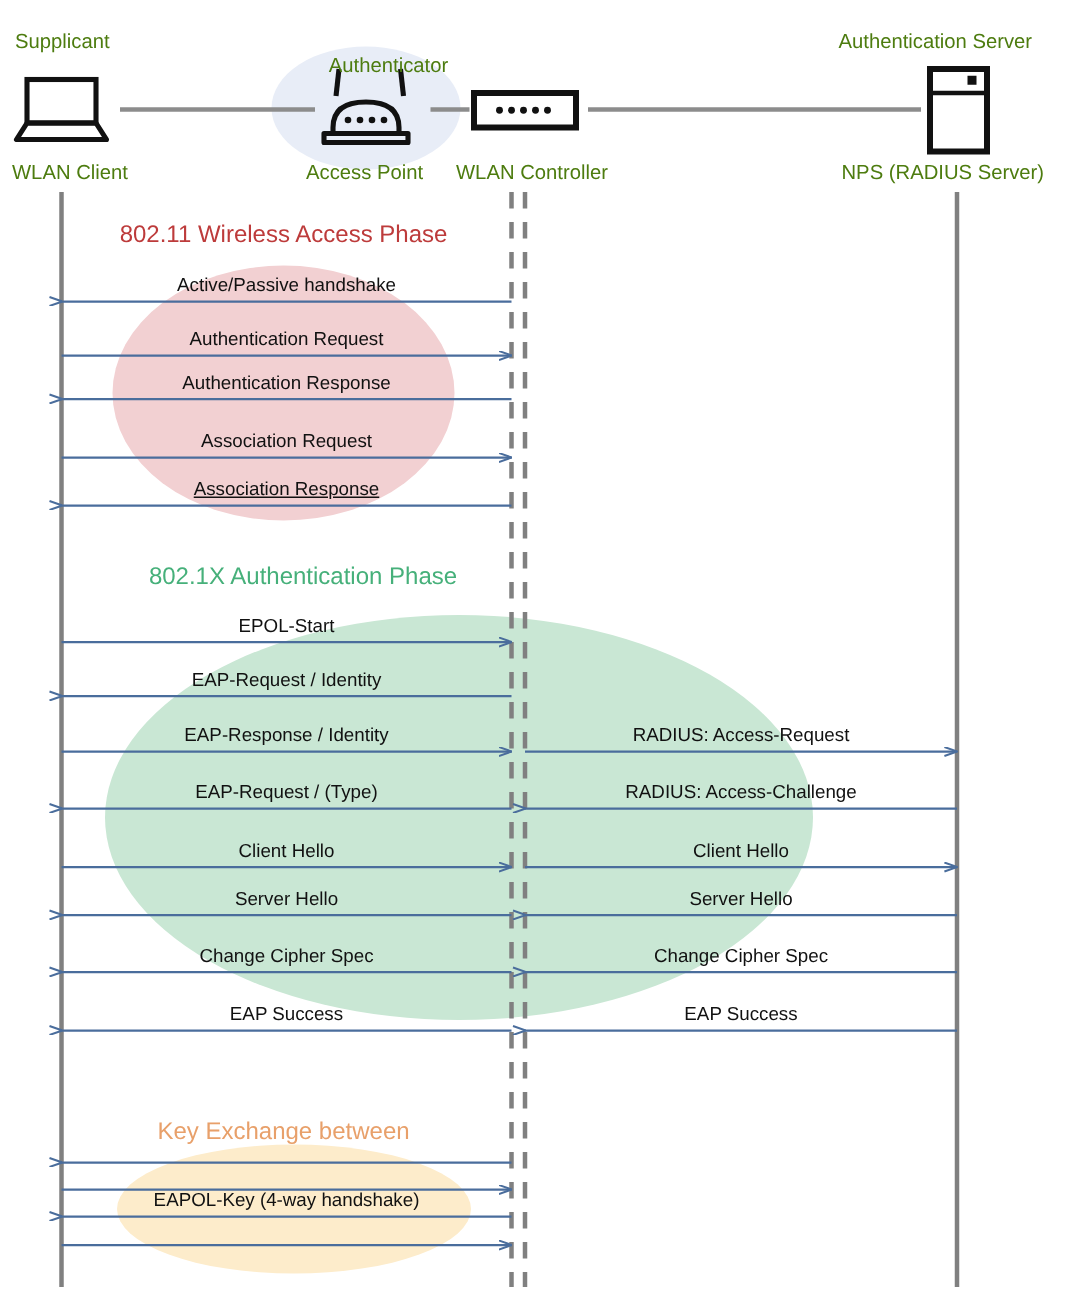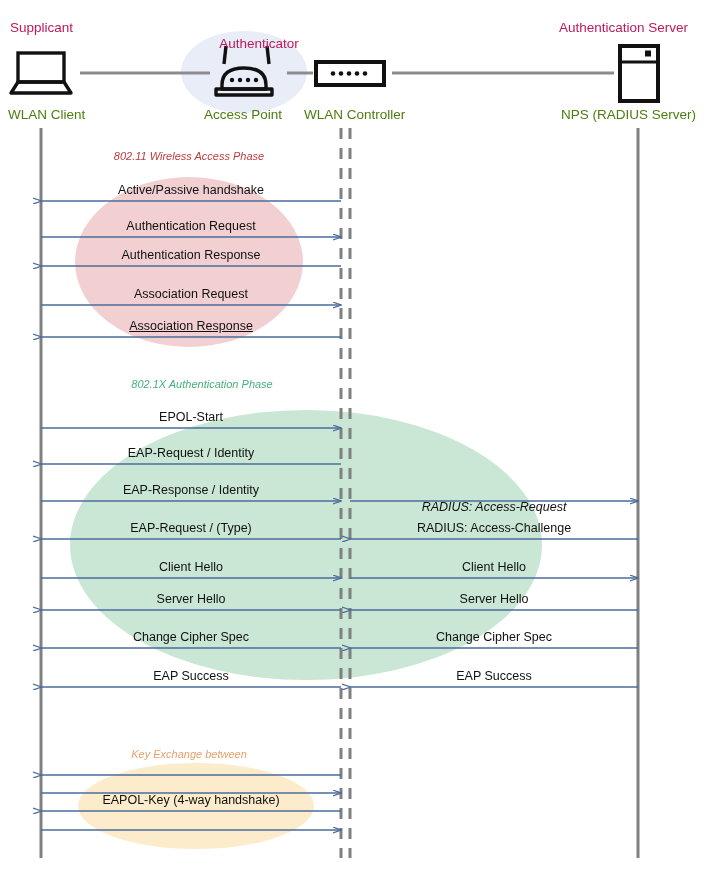--- a/index.html
+++ b/index.html
@@ -1,25 +1,25 @@
 <!DOCTYPE html>
 <html><head>
 <meta charset="utf-8">
 <style>
   html,body{margin:0;padding:0;background:#ffffff;}
   body{width:713px;height:875px;position:relative;
        font-family:"Liberation Sans", sans-serif;
        -webkit-font-smoothing:antialiased;}
   #diagram{position:absolute;left:0;top:0;width:713px;height:875px;}
-  .hdr{position:absolute;font-size:13.5px;color:#be185d;white-space:nowrap;}
+  .hdr{position:absolute;font-size:13.5px;color:#4d7c0f;white-space:nowrap;}
   .sub{position:absolute;font-size:13.5px;color:#4d7c0f;white-space:nowrap;}
   .msg{position:absolute;font-size:12.5px;color:#111;white-space:nowrap;
        text-align:center;}
-  .phase{position:absolute;font-size:11px;white-space:nowrap;text-align:center;
-         line-height:19px;font-style:italic;}
+  .phase{position:absolute;font-size:16px;white-space:nowrap;text-align:center;
+         line-height:19px;}
   .phase.red{color:#bd3b3b;}
   .phase.green{color:#46b07a;text-align:center;}
   .phase.orange{color:#e8a06a;}
 </style>
 </head>
 <body>
 
 <svg id="diagram" viewBox="0 0 713 875" xmlns="http://www.w3.org/2000/svg">
   <defs>
     <marker id="ar-r" markerWidth="9" markerHeight="9" refX="8.4" refY="3.2" orient="auto" markerUnits="userSpaceOnUse">
@@ -124,21 +124,21 @@
 
 <div id="label-layer">
     <div class="msg" style="left: 191px; top: 183px; transform: translateX(-50%);">Active/Passive handshake</div>
     <div class="msg" style="left: 191px; top: 219px; transform: translateX(-50%);">Authentication Request</div>
     <div class="msg" style="left: 191px; top: 248px; transform: translateX(-50%);">Authentication Response</div>
     <div class="msg" style="left: 191px; top: 287px; transform: translateX(-50%);">Association Request</div>
     <div class="msg" style="left: 191px; top: 319px; transform: translateX(-50%); text-decoration: underline;">Association Response</div>
     <div class="msg" style="left: 191px; top: 410px; transform: translateX(-50%);">EPOL-Start</div>
     <div class="msg" style="left: 191px; top: 446px; transform: translateX(-50%);">EAP-Request / Identity</div>
     <div class="msg" style="left: 191px; top: 483px; transform: translateX(-50%);">EAP-Response / Identity</div>
-    <div class="msg" style="left: 494px; top: 500px; transform: translateX(-50%); font-style: italic;">RADIUS: Access-Request</div>
+    <div class="msg" style="left: 494px; top: 483px; transform: translateX(-50%);">RADIUS: Access-Request</div>
     <div class="msg" style="left: 191px; top: 521px; transform: translateX(-50%);">EAP-Request / (Type)</div>
     <div class="msg" style="left: 494px; top: 521px; transform: translateX(-50%);">RADIUS: Access-Challenge</div>
     <div class="msg" style="left: 191px; top: 560px; transform: translateX(-50%);">Client Hello</div>
     <div class="msg" style="left: 494px; top: 560px; transform: translateX(-50%);">Client Hello</div>
     <div class="msg" style="left: 191px; top: 592px; transform: translateX(-50%);">Server Hello</div>
     <div class="msg" style="left: 494px; top: 592px; transform: translateX(-50%);">Server Hello</div>
     <div class="msg" style="left: 191px; top: 630px; transform: translateX(-50%);">Change Cipher Spec</div>
     <div class="msg" style="left: 494px; top: 630px; transform: translateX(-50%);">Change Cipher Spec</div>
     <div class="msg" style="left: 191px; top: 669px; transform: translateX(-50%);">EAP Success</div>
     <div class="msg" style="left: 494px; top: 669px; transform: translateX(-50%);">EAP Success</div>

